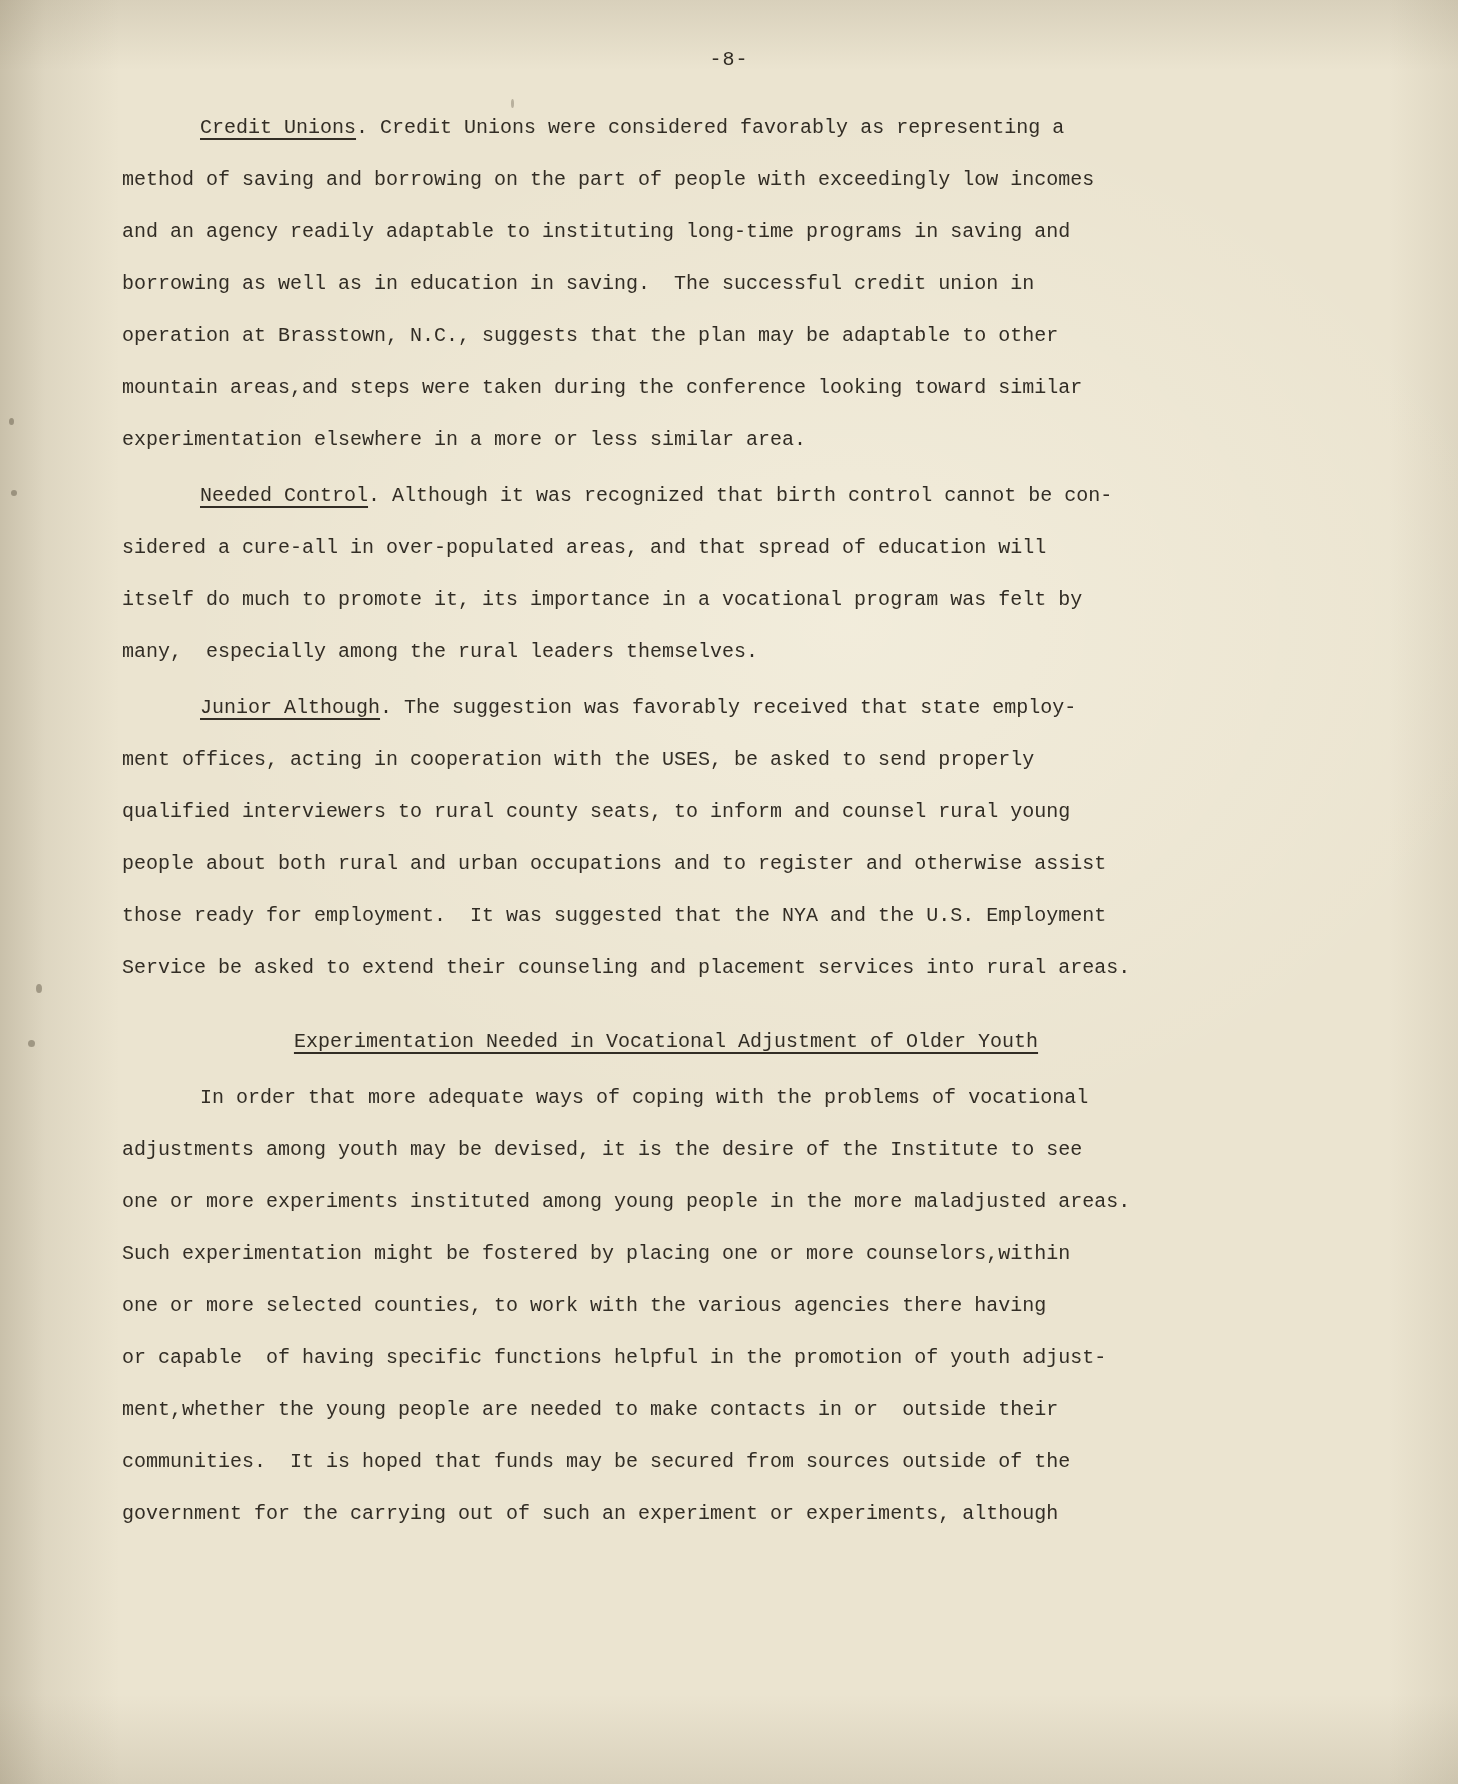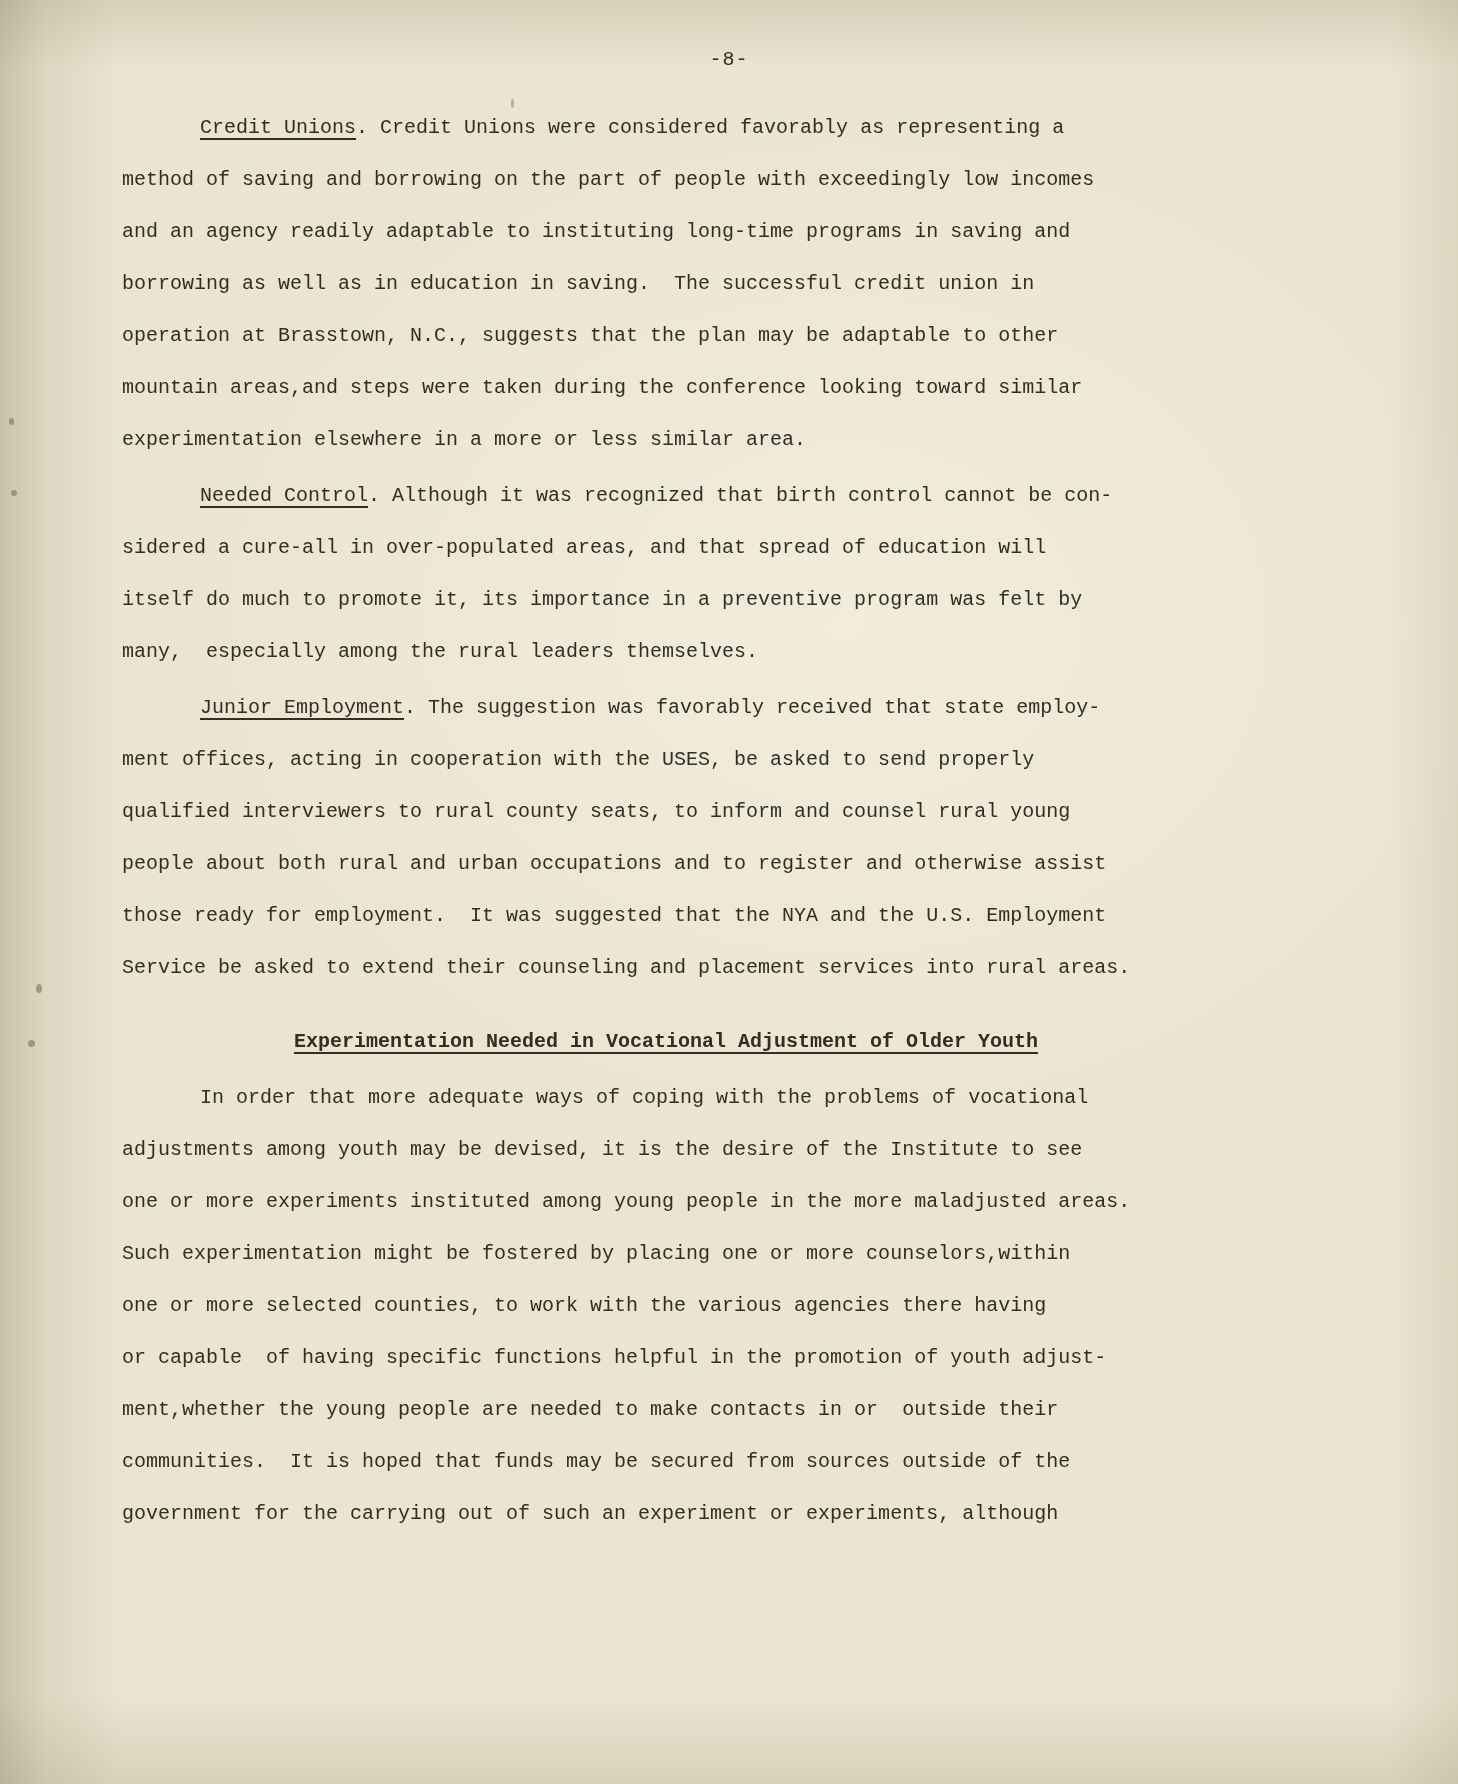--- a/index.html
+++ b/index.html
@@ -36,21 +36,21 @@
     white-space: pre-wrap;
     text-indent: 78px;
   }
   .lead {
     text-decoration: underline;
     text-underline-offset: 5px;
     text-decoration-thickness: 1.5px;
   }
   .section-heading {
     font-size: 20px;
-    font-weight: bold;
+    font-weight: normal;
     line-height: 52px;
     margin: 22px 0 0 0;
     text-align: center;
     text-decoration: underline;
     text-underline-offset: 5px;
     text-decoration-thickness: 1.5px;
   }
   .speck {
     position: absolute;
     background: #5a5140;
@@ -73,24 +73,24 @@
     <p class="para"><span class="lead">Credit Unions</span><span>. </span><span>Credit Unions were considered favorably as representing a
 method of saving and borrowing on the part of people with exceedingly low incomes
 and an agency readily adaptable to instituting long-time programs in saving and
 borrowing as well as in education in saving.  The successful credit union in
 operation at Brasstown, N.C., suggests that the plan may be adaptable to other
 mountain areas,and steps were taken during the conference looking toward similar
 experimentation elsewhere in a more or less similar area.</span></p>
 
     <p class="para"><span class="lead">Needed Control</span><span>. </span><span>Although it was recognized that birth control cannot be con-
 sidered a cure-all in over-populated areas, and that spread of education will
-itself do much to promote it, its importance in a preventive program was felt by
+itself do much to promote it, its importance in a vocational program was felt by
 many,  especially among the rural leaders themselves.</span></p>
 
-    <p class="para"><span class="lead">Junior Employment</span><span>. </span><span>The suggestion was favorably received that state employ-
+    <p class="para"><span class="lead">Junior Although</span><span>. </span><span>The suggestion was favorably received that state employ-
 ment offices, acting in cooperation with the USES, be asked to send properly
 qualified interviewers to rural county seats, to inform and counsel rural young
 people about both rural and urban occupations and to register and otherwise assist
 those ready for employment.  It was suggested that the NYA and the U.S. Employment
 Service be asked to extend their counseling and placement services into rural areas.</span></p>
 
     <h2 class="section-heading">Experimentation Needed in Vocational Adjustment of Older Youth</h2>
 
     <p class="para">In order that more adequate ways of coping with the problems of vocational
 adjustments among youth may be devised, it is the desire of the Institute to see

